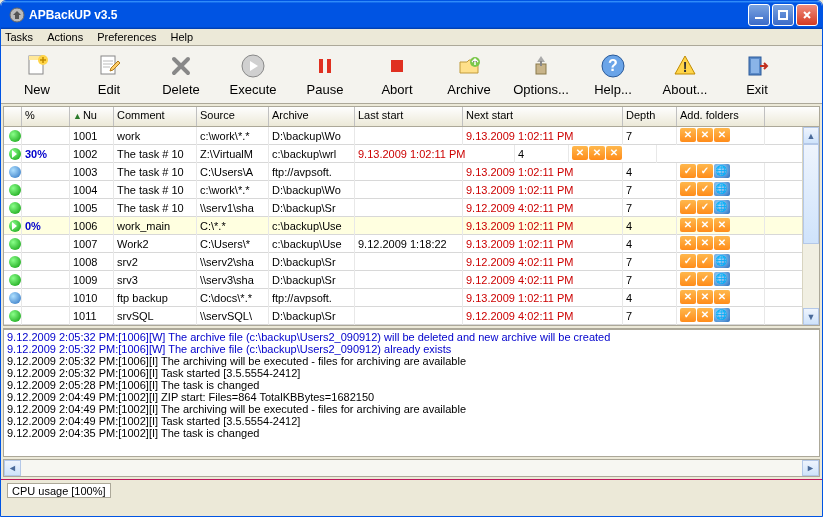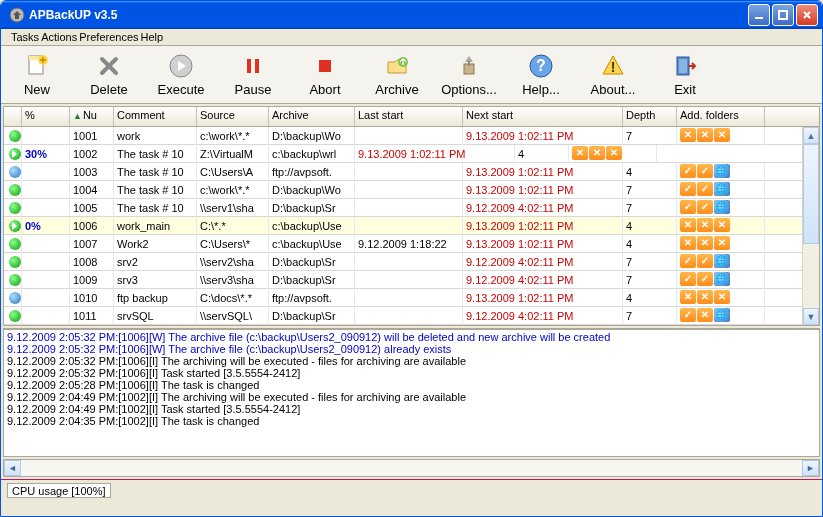--- a/index.html
+++ b/index.html
@@ -5,21 +5,21 @@
 * { box-sizing: border-box; margin: 0; padding: 0; }
 body { font-family: Tahoma, sans-serif; font-size: 11px; background: #ece9d8; width: 823px; height: 517px; overflow: hidden; border: 1px solid #0054e3; border-radius: 6px 6px 0 0; }
 .titlebar { background: linear-gradient(to bottom, #3c9bff 0%, #0054e3 8%, #0054e3 92%, #003ba8 100%); height: 28px; display: flex; align-items: center; padding: 0 4px; border-radius: 5px 5px 0 0; }
 .titlebar-icon { width: 16px; height: 16px; margin: 0 4px; }
 .titlebar-text { color: #fff; font-weight: bold; flex: 1; font-size: 12px; }
 .winbtns { display: flex; gap: 2px; }
 .winbtn { width: 22px; height: 22px; border: 1px solid #fff; border-radius: 3px; display: flex; align-items: center; justify-content: center; color: #fff; font-weight: bold; }
 .winbtn.min { background: linear-gradient(#7ba4e0,#3b6bc8); }
 .winbtn.max { background: linear-gradient(#7ba4e0,#3b6bc8); }
 .winbtn.close { background: linear-gradient(#f08d7e,#d43a22); }
-.menubar { background: #ece9d8; padding: 2px 10px; display: flex; gap: 2px; border-bottom: 1px solid #aca899; }
+.menubar { background: #ece9d8; padding: 2px 4px; display: flex; gap: 14px; border-bottom: 1px solid #aca899; }
 .menubar span { cursor: default; }
 .toolbar { background: #f4f3ee; padding: 4px 0; display: flex; border-bottom: 1px solid #aca899; }
 .tbtn { flex: 0 0 auto; width: 72px; text-align: center; cursor: default; padding: 2px 0; }
 .tbtn .ticon { width: 28px; height: 28px; margin: 0 auto 2px; }
 .tbtn .tlabel { font-size: 13px; }
 .content { background: #fff; border: 1px solid #aca899; margin: 2px; }
 .grid { height: 218px; overflow: hidden; position: relative; }
 .gridhead { display: flex; background: linear-gradient(#fefefe,#ece9d8); border-bottom: 1px solid #aca899; height: 20px; }
 .gh { border-right: 1px solid #c0c0c0; padding: 2px 3px; font-size: 11px; overflow: hidden; white-space: nowrap; }
 .gridbody { }
@@ -96,20 +96,30 @@
           <rect x="6" y="4" width="14" height="4" fill="#ffe89a"></rect>
           <circle cx="20" cy="8" r="5" fill="#ffd54a"></circle>
           <path d="M20 5v6M17 8h6" stroke="#c08a00" stroke-width="1.5"></path>
         </svg>
       </div>
       <div class="tlabel">New</div>
     </div>
     <div class="tbtn">
       <div class="ticon">
         <svg viewBox="0 0 28 28">
+          <rect x="6" y="4" width="14" height="18" fill="#fff" stroke="#888"></rect>
+          <path d="M8 9h10M8 12h10M8 15h7" stroke="#bbb"></path>
+          <path d="M16 16 L23 9 L25 11 L18 18 L15 19 Z" fill="#ffcf6a" stroke="#b07a1a"></path>
+        </svg>
+      </div>
+      <div class="tlabel">Edit</div>
+    </div>
+    <div class="tbtn">
+      <div class="ticon">
+        <svg viewBox="0 0 28 28">
           <path d="M7 7 L21 21 M21 7 L7 21" stroke="#888" stroke-width="4" stroke-linecap="round"></path>
         </svg>
       </div>
       <div class="tlabel">Delete</div>
     </div>
     <div class="tbtn">
       <div class="ticon">
         <svg viewBox="0 0 28 28">
           <circle cx="14" cy="14" r="11" fill="#d0d0d0" stroke="#888"></circle>
           <path d="M11 9 L19 14 L11 19 Z" fill="#fff"></path>
@@ -406,20 +416,21 @@
   </div>
 </div>
 
 <div class="content" style="margin-top:0">
   <div class="log" id="logpanel">
       <div class="warn">9.12.2009 2:05:32 PM:[1006][W] The archive file (c:\backup\Users2_090912) will be deleted and new archive will be created</div>
       <div class="warn">9.12.2009 2:05:32 PM:[1006][W] The archive file (c:\backup\Users2_090912) already exists</div>
       <div>9.12.2009 2:05:32 PM:[1006][I] The archiving will be executed - files for archiving are available</div>
       <div>9.12.2009 2:05:32 PM:[1006][I] Task started  [3.5.5554-2412]</div>
       <div>9.12.2009 2:05:28 PM:[1006][I] The task is changed</div>
+      <div>9.12.2009 2:04:49 PM:[1002][I] ZIP start: Files=864 TotalKBBytes=1682150</div>
       <div>9.12.2009 2:04:49 PM:[1002][I] The archiving will be executed - files for archiving are available</div>
       <div>9.12.2009 2:04:49 PM:[1002][I] Task started  [3.5.5554-2412]</div>
       <div>9.12.2009 2:04:35 PM:[1002][I] The task is changed</div>
     </div>
 </div>
 
 <div class="scroll-divider">
   <div class="scroll-arrow">◄</div>
   <div class="scroll-track"></div>
   <div class="scroll-arrow">►</div>

